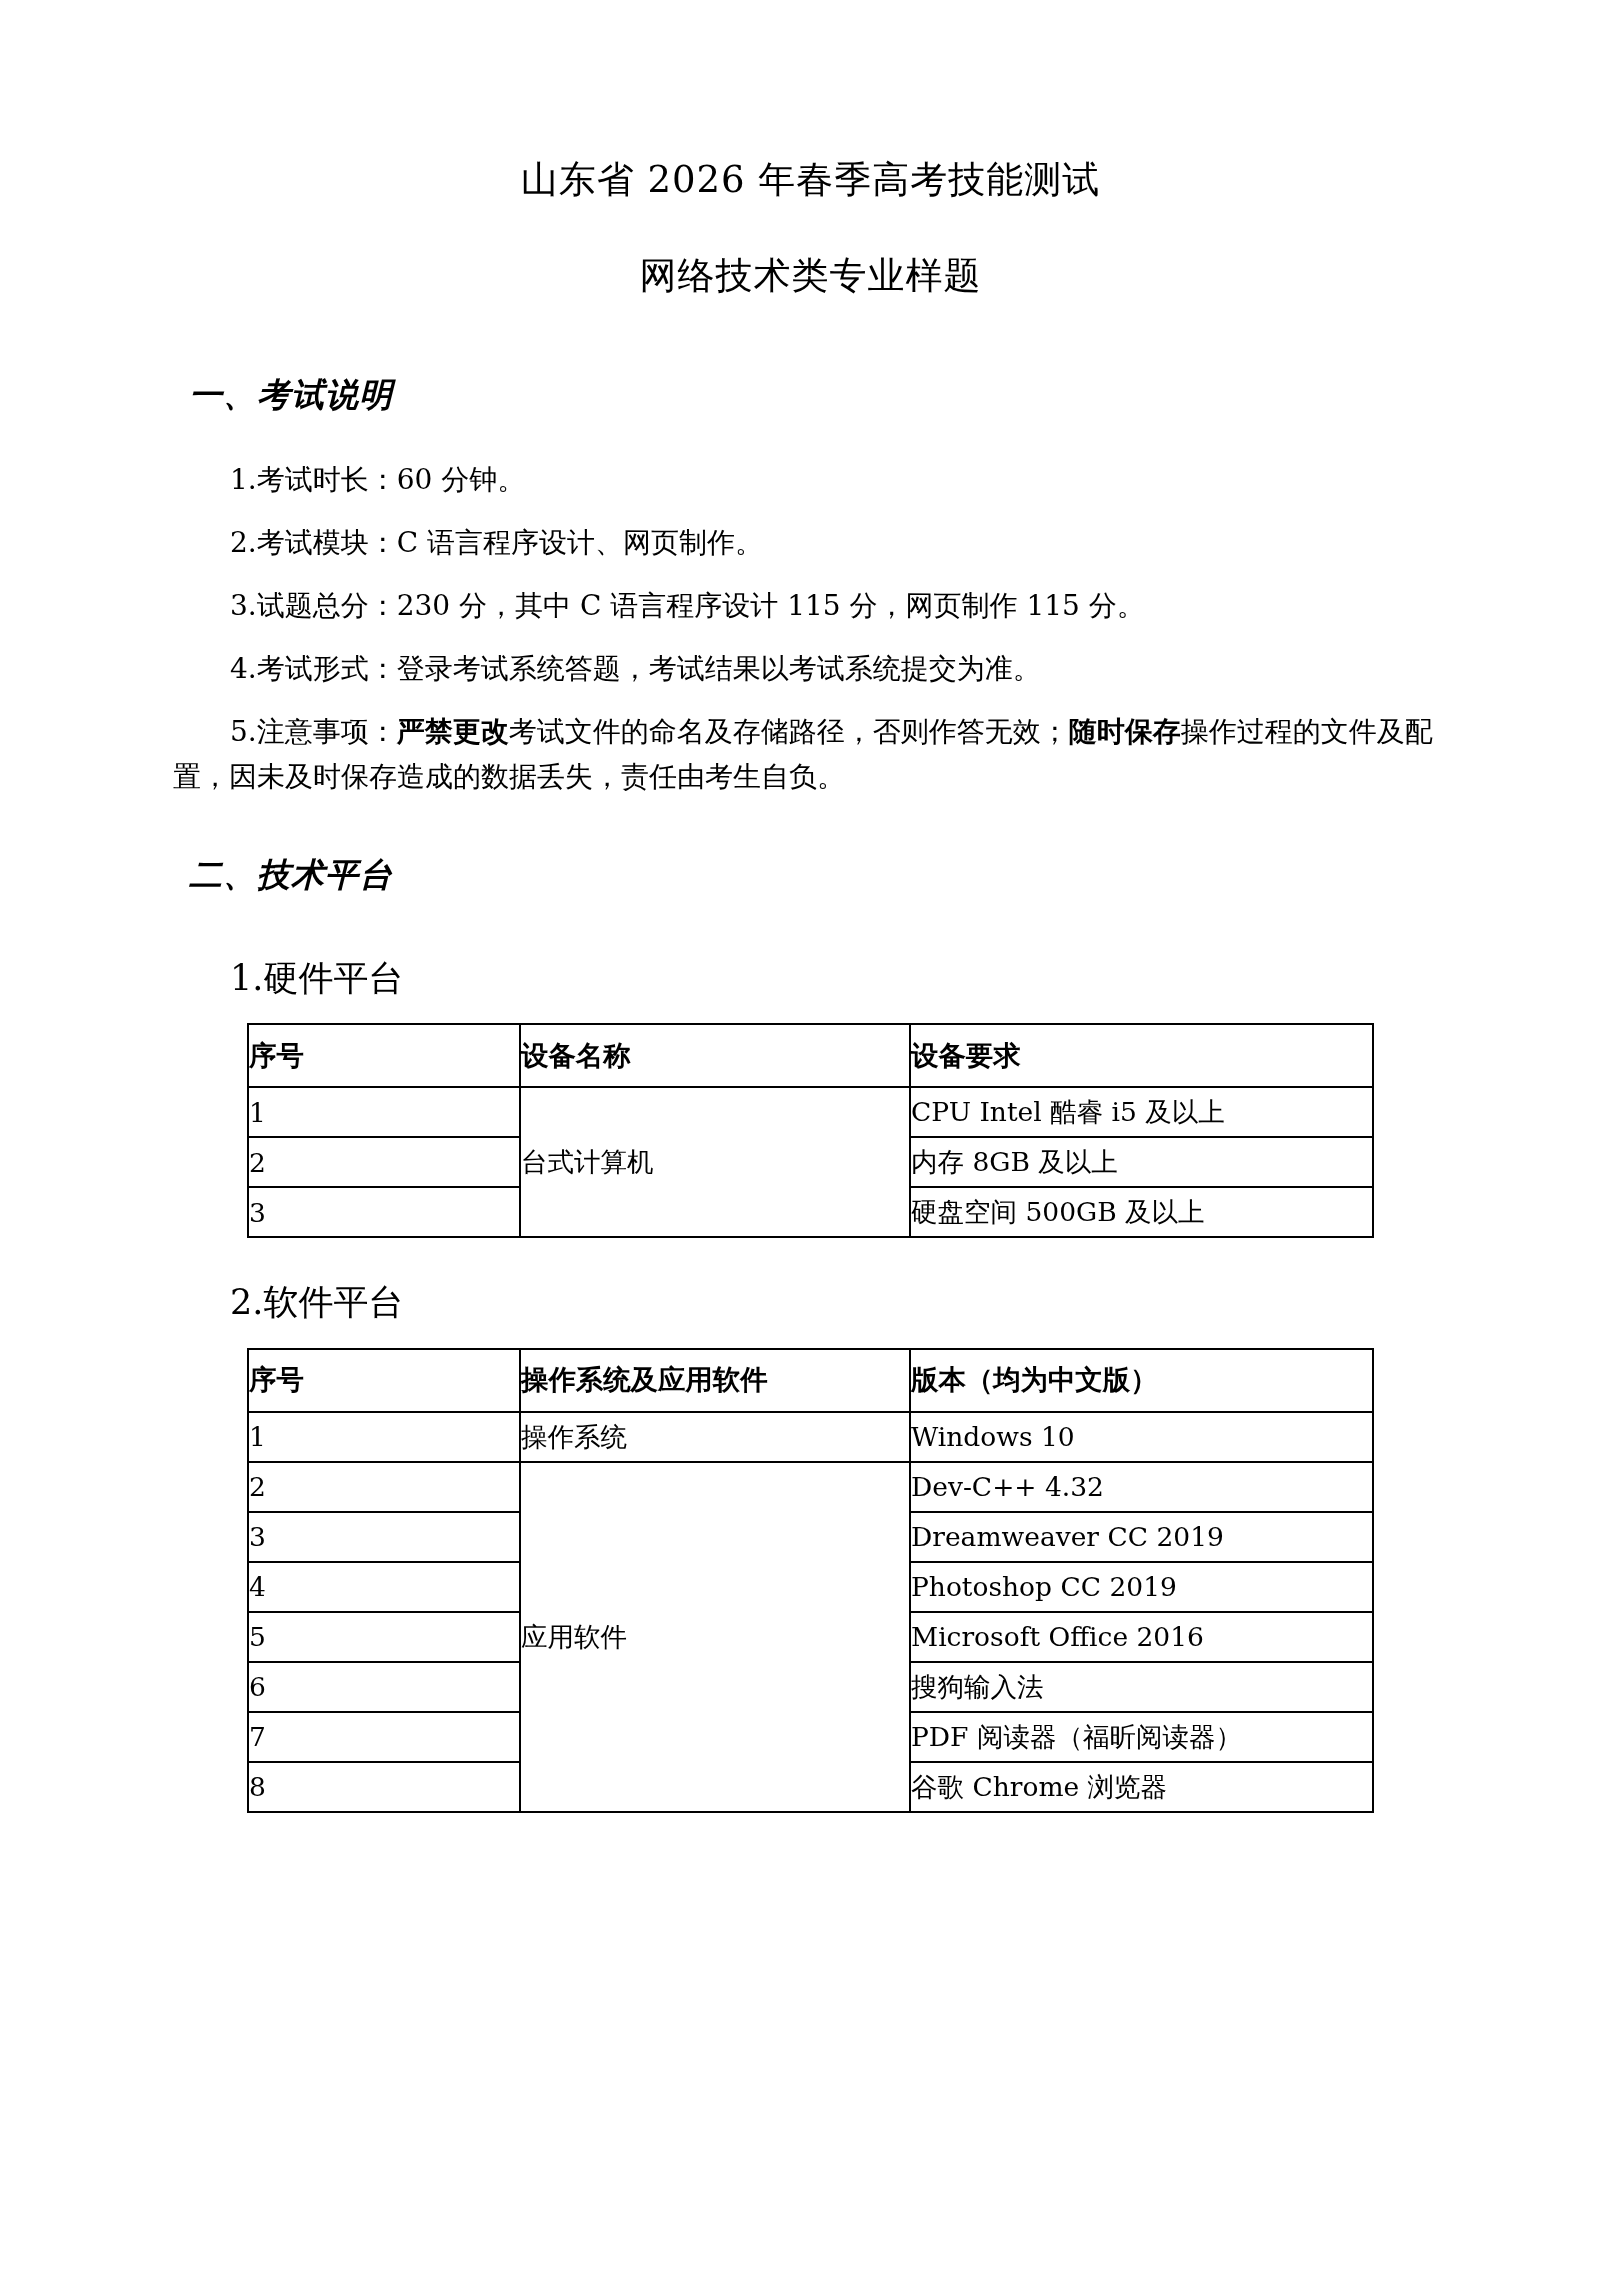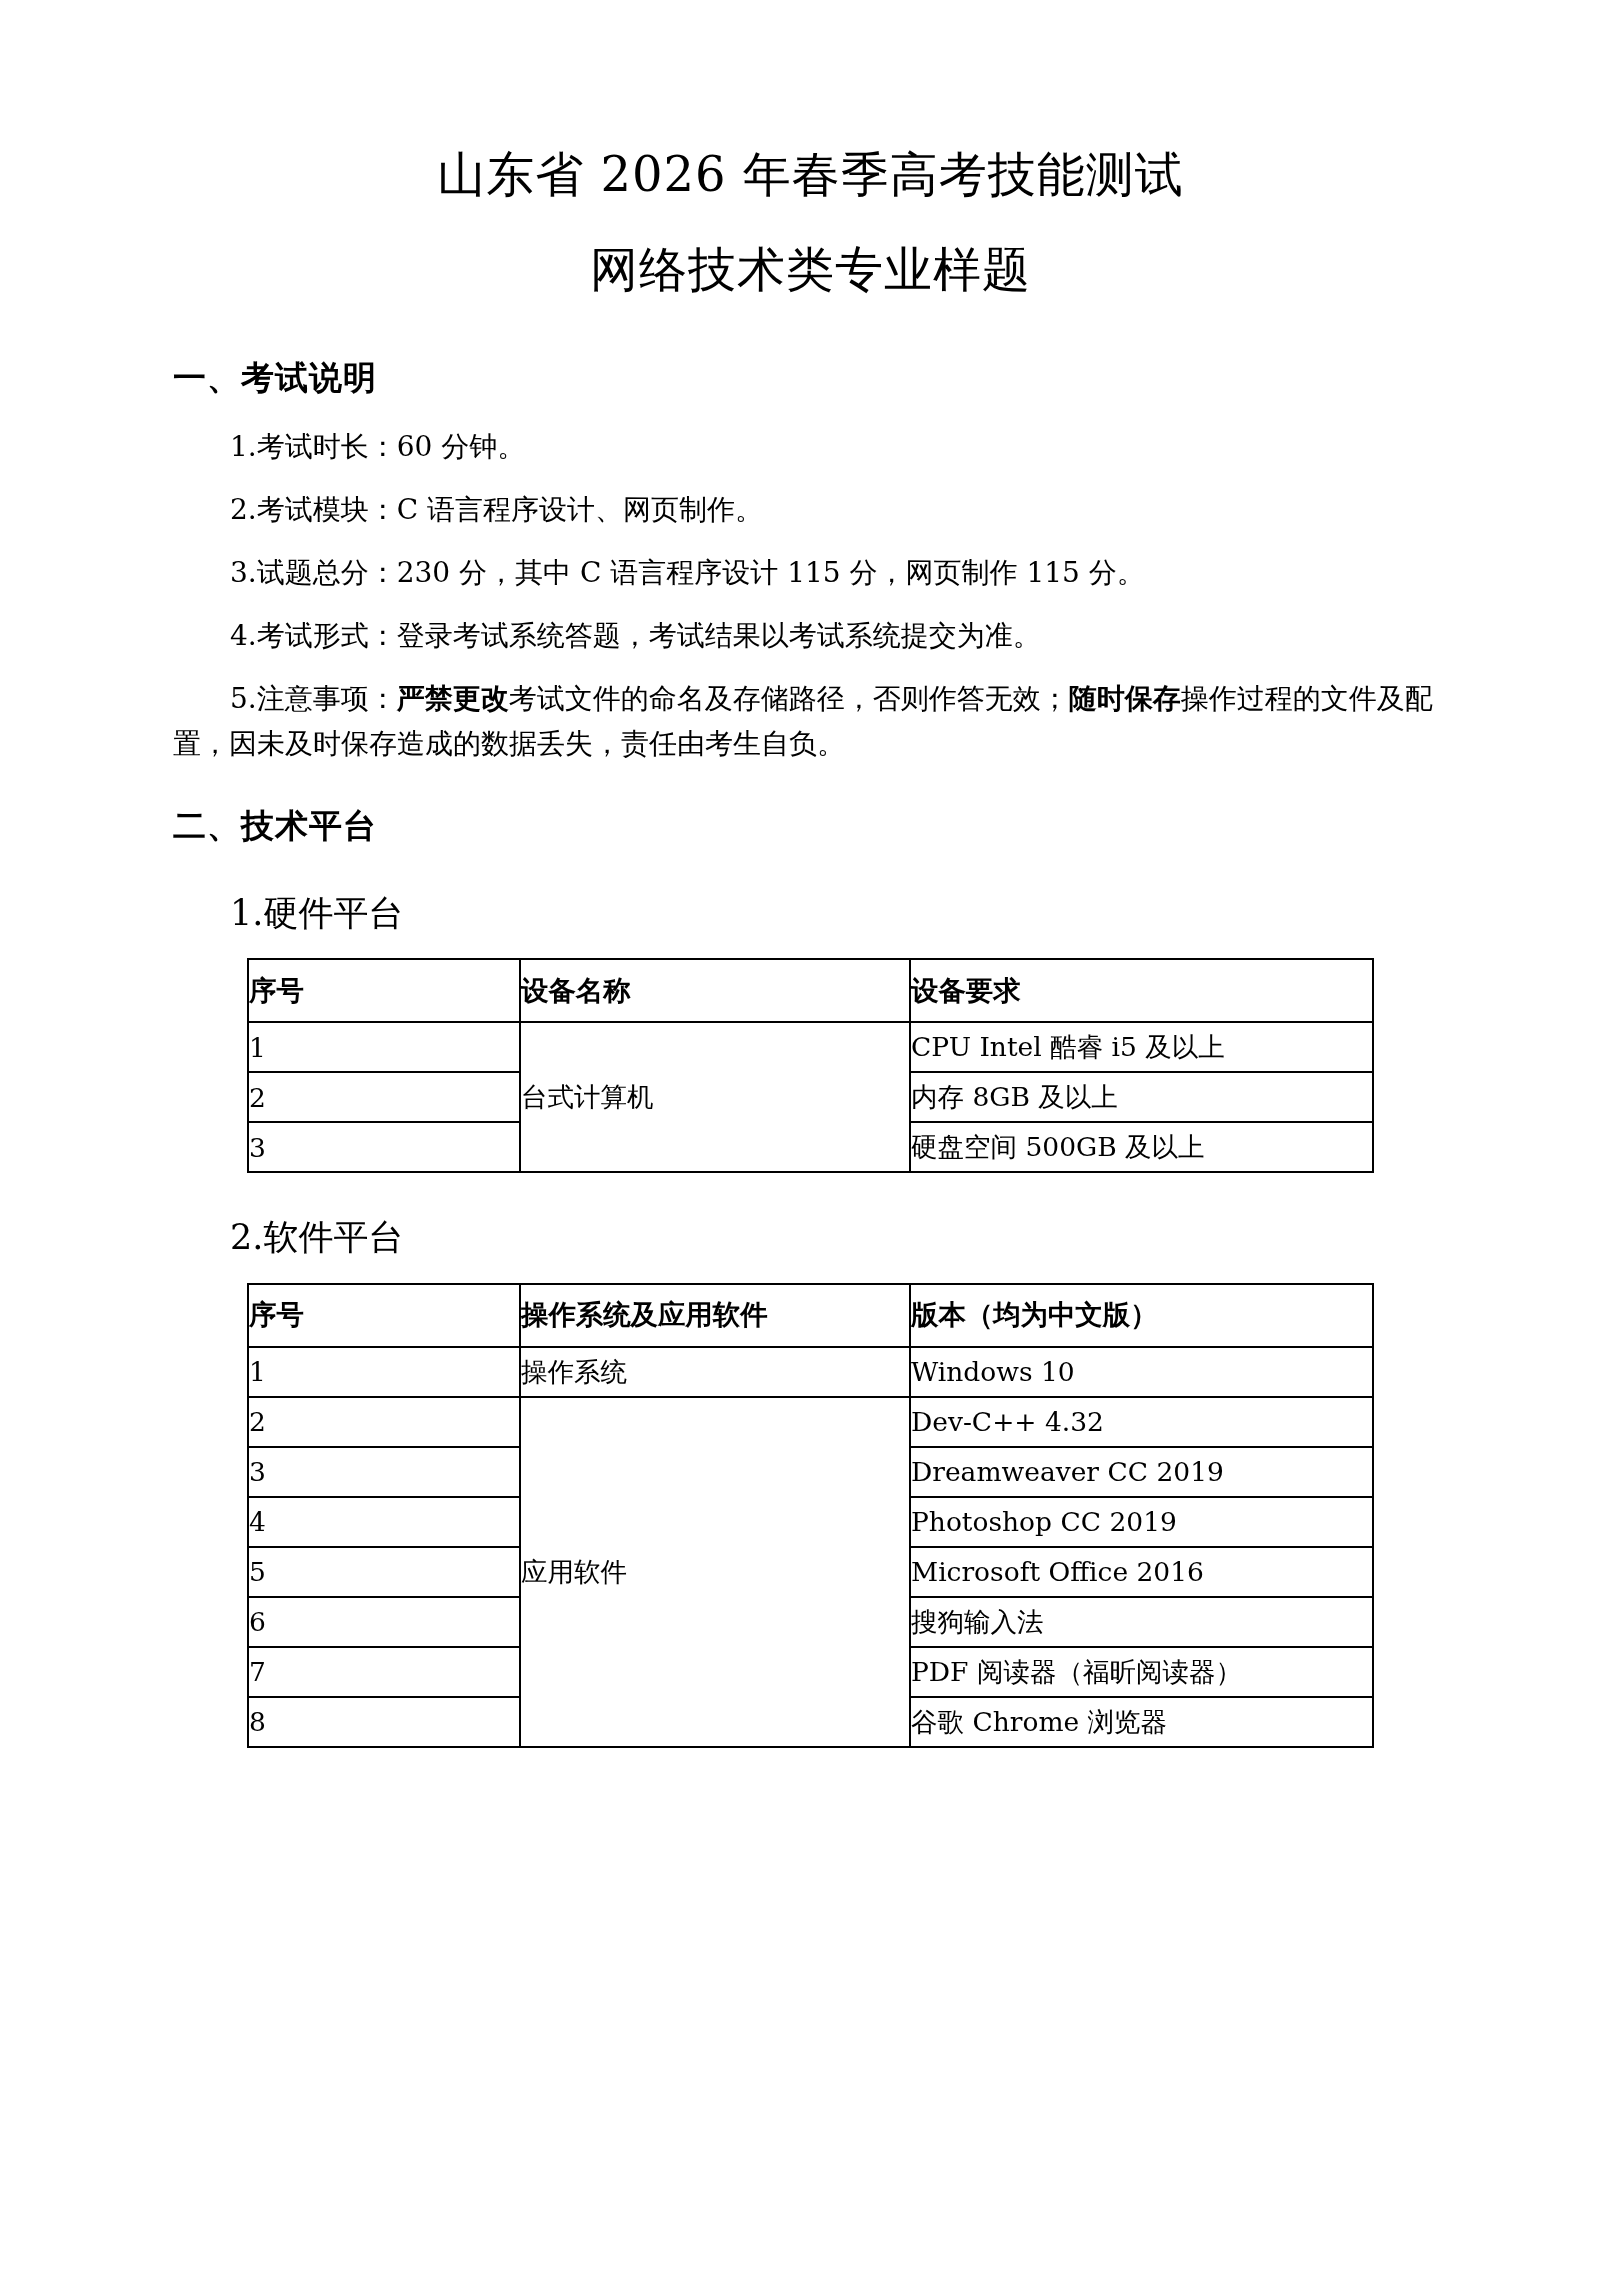--- a/index.html
+++ b/index.html
@@ -18,37 +18,38 @@
     position: relative;
     width: 1621px;
     height: 2293px;
     box-sizing: border-box;
     padding: 0 173px;
   }
 
   
   .doc-title {
     text-align: center;
-    font-size: 48px;
+    font-size: 37px;
     line-height: 1.05;
     letter-spacing: 1px;
     font-weight: normal;
-    margin: 0;
+    margin: 12px;
   }
   .title-line-1 { padding-top: 149px; }
   .title-line-2 { padding-top: 45px; }
 
   
   .section-heading {
     font-size: 33px;
     font-weight: bold;
     letter-spacing: 1px;
-    margin: 0;
+    margin: 16px;
     padding-top: 61px;
     padding-bottom: 5.9px;
+    font-style: italic;
   }
   .section-heading.second { padding-top: 37px; }
 
   
   .para {
     font-size: 28px;
     line-height: 1.62;
     margin: 0;
     text-indent: 57px;
     padding-top: 17.6px;

